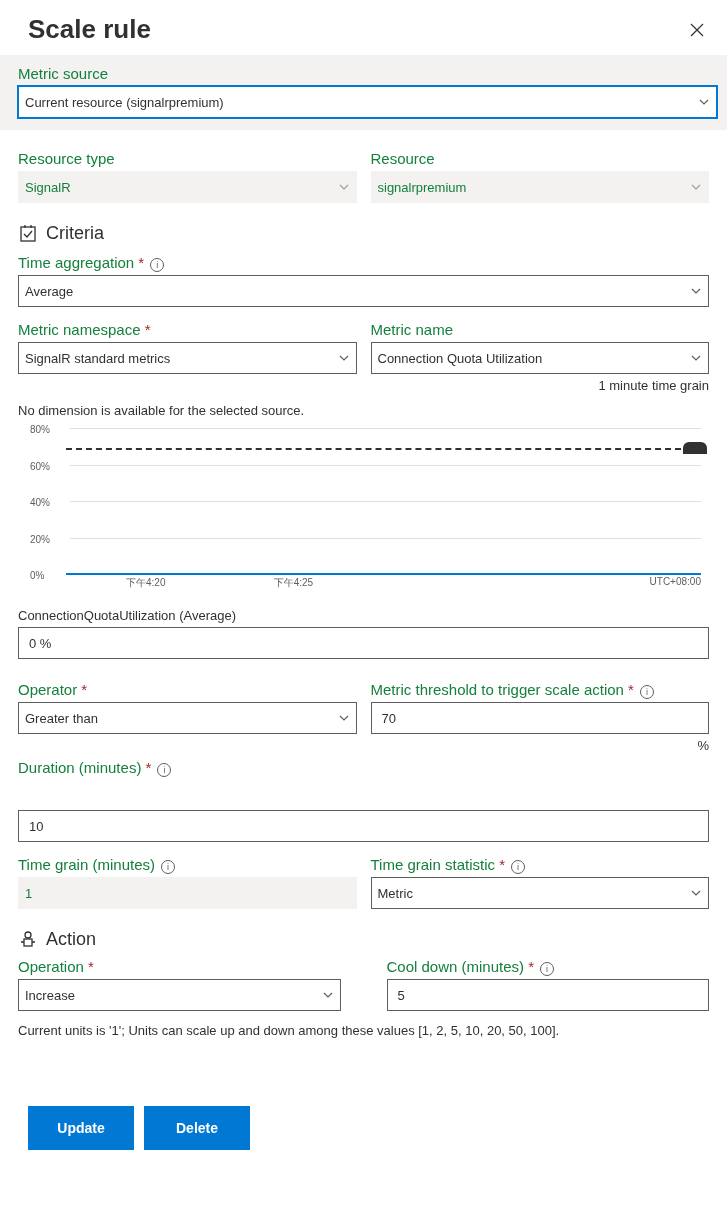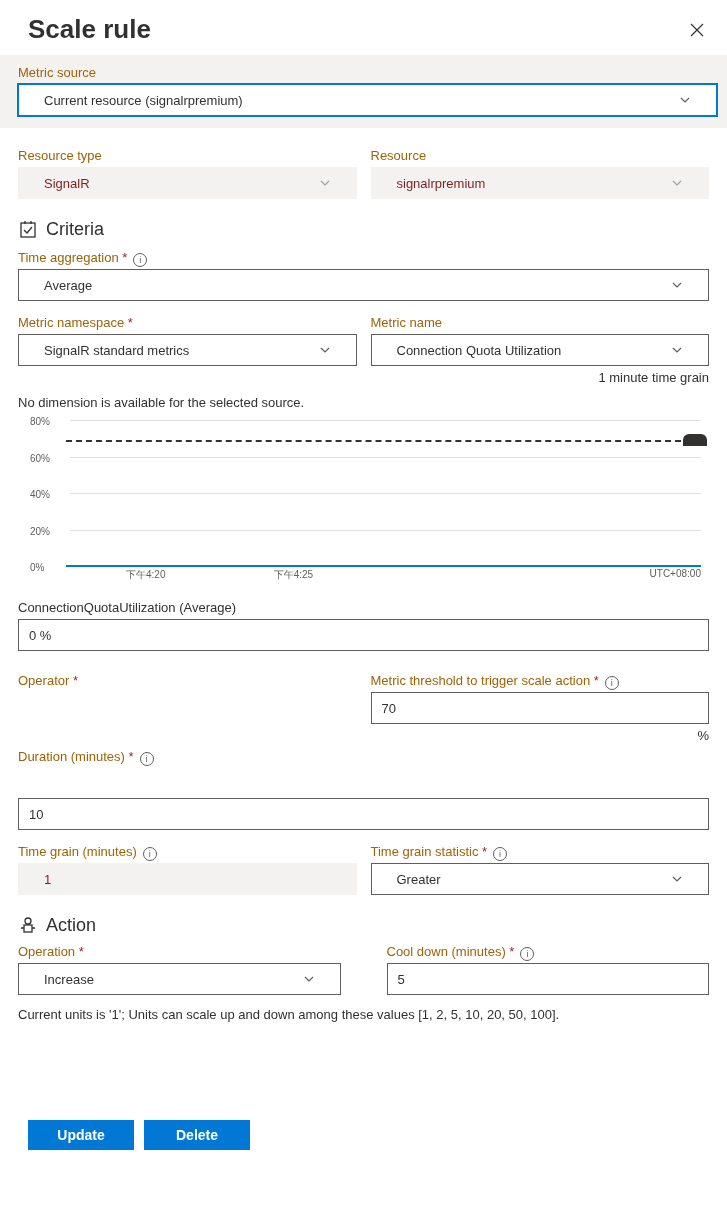--- a/index.html
+++ b/index.html
@@ -2,27 +2,27 @@
 <html><head>
   <meta charset="utf-8">
   <style>
     * { box-sizing: border-box; margin: 0; padding: 0; font-family: 'Segoe UI', -apple-system, sans-serif; }
     body { background: #fff; width: 727px; font-size: 13px; color: #323130; }
     .container { display: flex; flex-direction: column; height: 1168px; }
     .header { display: flex; align-items: center; justify-content: space-between; padding: 14px 22px 10px 28px; }
     .title { font-size: 26px; font-weight: 600; }
     .close-btn { cursor: pointer; width: 16px; height: 16px; display:flex; align-items:center; justify-content:center; }
     .section-gray { background: #f3f2f1; padding: 10px 10px 12px 18px; }
-    .label { font-size: 13px; color: #a16207; margin-bottom: 4px; display: block; }
+    .label { font-size: 15px; color: #15803d; margin-bottom: 4px; display: block; }
     .required::after { content: " *"; color: #a4262c; }
     .info-icon { display: inline-flex; width: 14px; height: 14px; border: 1px solid #605e5c; border-radius: 50%; align-items: center; justify-content: center; font-size: 9px; color: #605e5c; margin-left: 6px; vertical-align: middle; }
-    .select, .input { display: flex; align-items: center; justify-content: space-between; padding: 5px 25px; border: 1px solid #605e5c; background: #fff; height: 32px; cursor: pointer; font-size: 13px; }
+    .select, .input { display: flex; align-items: center; justify-content: space-between; padding: 5px 6px; border: 1px solid #605e5c; background: #fff; height: 32px; cursor: pointer; font-size: 13px; }
     .select .chevron { color: #605e5c; }
     .select.focused { outline: 2px solid #0078d4; outline-offset: -1px; }
-    .select.disabled, .input.disabled { background: #f3f2f1; border: 1px solid #f3f2f1; color: #7f1d1d; cursor: default; }
+    .select.disabled, .input.disabled { background: #f3f2f1; border: 1px solid #f3f2f1; color: #15803d; cursor: default; }
     .input-plain { border: 1px solid #605e5c; padding: 5px 10px; height: 32px; font-size: 13px; display:flex; align-items:center; background:#fff;}
     .form-area { padding: 10px 18px 0 18px; }
     .row { display: flex; gap: 14px; margin-top: 14px; }
     .col { flex: 1; display: flex; flex-direction: column; }
     .section-header { display: flex; align-items: flex-start; gap: 8px; margin-top: 20px; }
     .section-header .sh-title { font-size: 18px; font-weight: 400; }
     .sh-icon { width: 20px; height: 20px; display:flex; align-items:center; justify-content:center;}
     .hint-right { text-align: right; font-size: 13px; color: #323130; margin-top: 4px; }
     .dim-msg { margin-top: 10px; font-size: 13px; }
     .chart { margin-top: 10px; padding: 0 0 4px 0; position: relative; }
@@ -30,21 +30,21 @@
     .gridline { position: absolute; left: 4px; right: 0; border-top: 1px solid #e1dfdd; }
     .gridlabel { position: absolute; left: -40px; font-size: 10px; color: #605e5c; transform: translateY(-50%); }
     .threshold-line { position: absolute; left:0; right:0; border-top: 2px dashed #323130; }
     .metric-line { position:absolute; left:0; right:0; bottom:20px; border-top: 2px solid #0078d4;}
     .blob { position:absolute; right:-6px; width:24px; height:12px; background:#323130; border-radius: 6px 6px 0 0; top:14px;}
     .xaxis { display:flex; justify-content:space-between; margin-left:48px; margin-right:8px; margin-top:2px; font-size:10px; color:#605e5c;}
     .xaxis span:nth-child(2){ margin-left:auto; margin-right:auto; position:relative; left:-40px;}
     .xaxis .tz { margin-left:auto; }
     .metric-label { font-size: 13px; margin-top: 14px; }
     .footer { padding: 10px 18px 18px 28px; display: flex; gap: 10px; border-top: 0; margin-top: auto;}
-    .btn { background: #0078d4; color: #fff; border: none; padding: 7px 0; width: 106px; font-size: 14px; font-weight: 600; cursor: pointer; }
+    .btn { background: #0078d4; color: #fff; border: none; padding: 14px 0; width: 106px; font-size: 14px; font-weight: 600; cursor: pointer; }
     .note { margin-top: 12px; font-size: 13px; }
     .pct-suffix { text-align: right; margin-top: 4px; font-size:13px;}
     .field-label-row { display:flex; align-items:center; }
   </style>
 </head>
 <body>
 
 <div class="container">
   <div class="header">
     <div class="title">Scale rule</div>
@@ -164,20 +164,26 @@
     </div>
 
     <div class="metric-label">ConnectionQuotaUtilization (Average)</div>
     <div class="input-plain" style="margin-top:4px;">
       <span>0 %</span>
     </div>
 
     <div class="row" style="margin-top:22px;">
       <div class="col">
         <span class="label required">Operator</span>
+        <div class="select">
+          <span>Greater than</span>
+          <svg class="chevron" width="12" height="12" viewBox="0 0 12 12">
+              <path d="M2 4 L6 8 L10 4" stroke="#605e5c" stroke-width="1.2" fill="none"></path>
+            </svg>
+        </div>
       </div>
       <div class="col">
         <div class="field-label-row">
           <span class="label required">Metric threshold to trigger scale action</span>
           <span class="info-icon">i</span>
         </div>
         <div class="input-plain">
           <span>70</span>
         </div>
         <span class="pct-suffix">%</span>
@@ -203,21 +209,21 @@
         <div class="input disabled">
           <span>1</span>
         </div>
       </div>
       <div class="col">
         <div class="field-label-row">
           <span class="label required">Time grain statistic</span>
           <span class="info-icon">i</span>
         </div>
         <div class="select">
-          <span>Greater</span>
+          <span>Metric</span>
           <svg class="chevron" width="12" height="12" viewBox="0 0 12 12">
               <path d="M2 4 L6 8 L10 4" stroke="#605e5c" stroke-width="1.2" fill="none"></path>
             </svg>
         </div>
       </div>
     </div>
 
     <div class="section-header">
       <span class="sh-icon">
         <svg width="20" height="20" viewBox="0 0 20 20">

